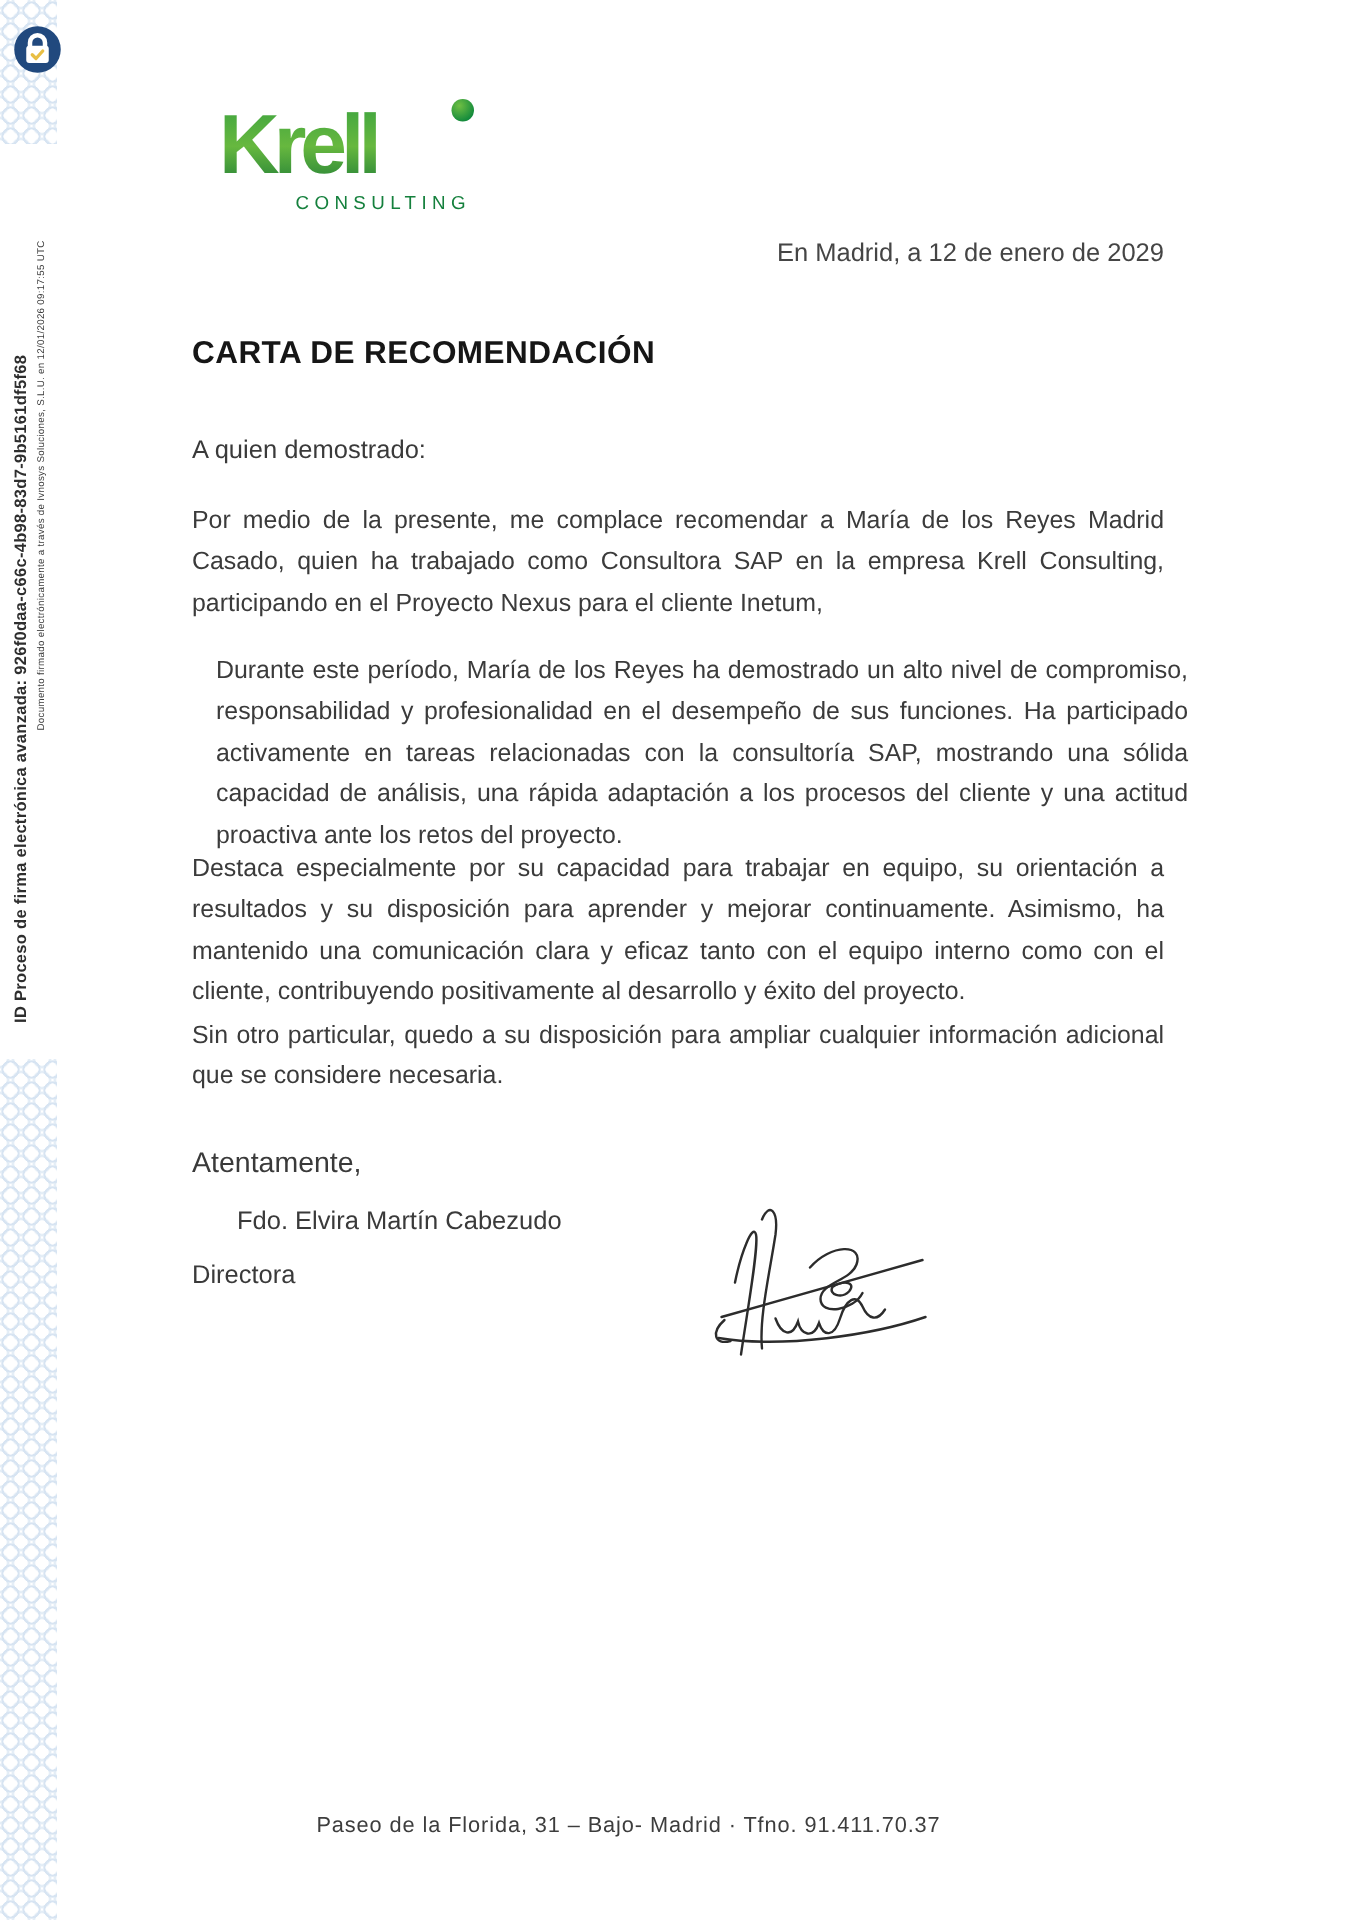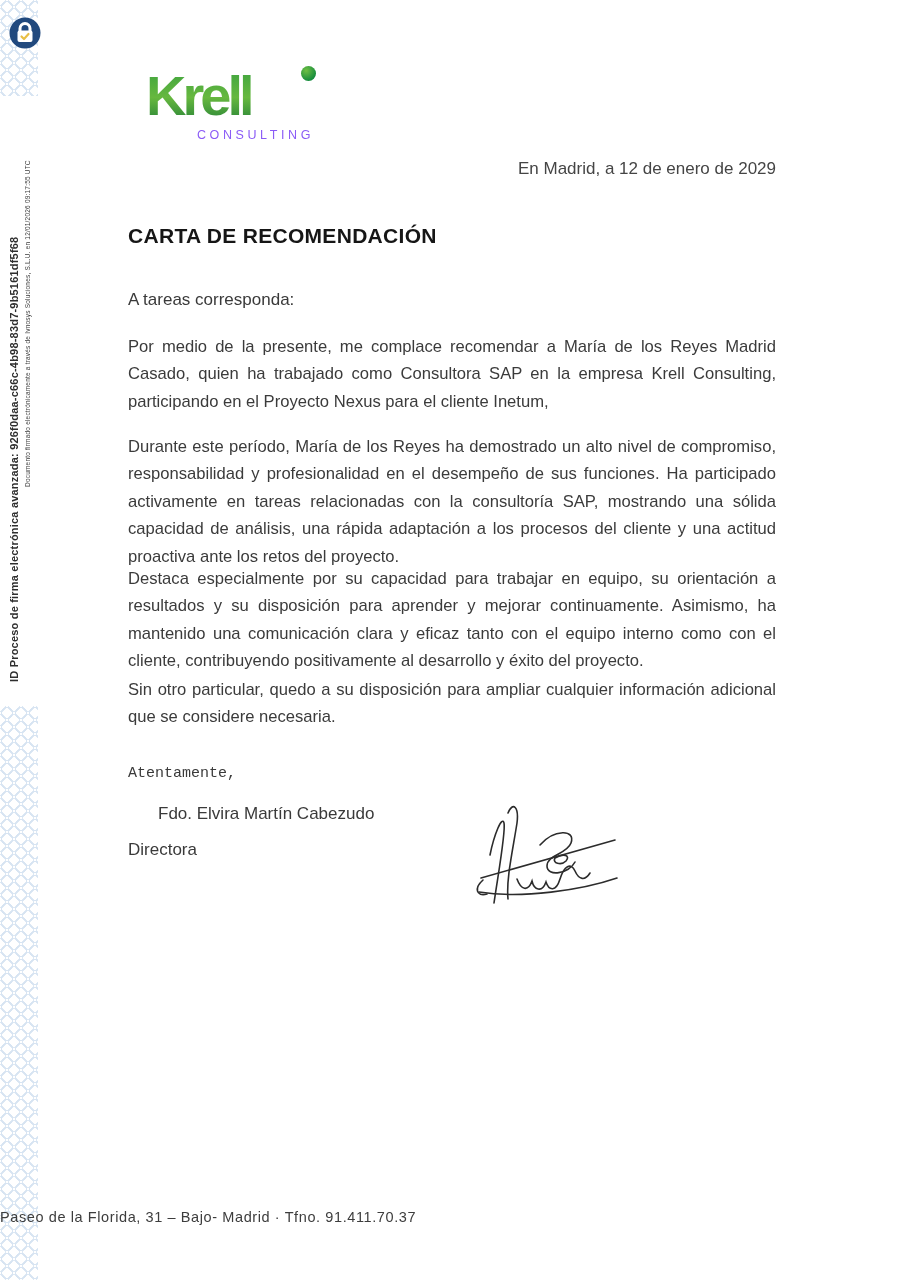--- a/index.html
+++ b/index.html
@@ -40,45 +40,45 @@
     font-size: 56px; font-weight: 700; letter-spacing: -4px; line-height: 76px;
     background: linear-gradient(180deg, #2f9c40 0%, #67b83f 52%, #0b6c34 100%);
     -webkit-background-clip: text; background-clip: text; color: transparent;
   }
   .logo-dot {
     position: absolute; right: 2px; top: 8px; width: 15px; height: 15px; border-radius: 50%;
     background: radial-gradient(circle at 35% 30%, #6fbf43, #128a3c 75%);
   }
   .logo-sub {
     display: block; text-align: right; padding-right: 4px; margin-top: -6px;
-    font-size: 12.5px; letter-spacing: 3.6px; color: #8b5cf6; font-weight: 400;
+    font-size: 12.5px; letter-spacing: 3.6px; color: #15803d; font-weight: 400;
   }
 
   
   .content { position: absolute; left: 128px; top: 0; width: 648px; }
   .abs { position: absolute; left: 0; width: 648px; }
 
   .date-line { top: 159px; text-align: right; font-size: 17px; color: #454545; }
   .letter-title { top: 224px; font-size: 21px; font-weight: 700; color: #161616; letter-spacing: 0.3px; }
   .salutation { top: 290px; font-size: 17px; }
 
   .para { font-size: 16.6px; line-height: 27.4px; text-align: justify; color: #3b3b3b; }
   .p1 { top: 333px; }
-  .p2 { top: 433px; }
+  .p2 { top: 433px; margin-left: 16px; }
   .p3 { top: 565px; }
   .p4 { top: 676px; }
 
-  .closing { top: 765px; font-size: 15px; font-family: Liberation Mono, monospace; }
+  .closing { top: 765px; font-size: 19px; }
   .signer  { top: 804px; font-size: 17px; margin-left: 30px; }
   .role    { top: 840px; font-size: 17px; }
 
   .signature-svg { position: absolute; left: 452px; top: 793px; }
 
   .footer-line {
-    position: absolute; left: 0; top: 1209px; width: 838px; text-align: left;
+    position: absolute; left: 0; top: 1209px; width: 838px; text-align: center;
     font-size: 14.5px; color: #3d3d3d; letter-spacing: 0.6px;
   }
 </style>
 </head>
 <body>
 
 <div class="guilloche top"></div>
 <div class="guilloche bottom"></div>
 
 <div class="lock-badge">
@@ -95,21 +95,21 @@
 
 <div class="logo">
   <span class="logo-word">Krell</span>
   <span class="logo-dot"></span>
   <span class="logo-sub">CONSULTING</span>
 </div>
 
 <div class="content">
   <div class="abs date-line">En Madrid, a 12 de enero de 2029</div>
   <div class="abs letter-title">CARTA DE RECOMENDACIÓN</div>
-  <div class="abs salutation">A tareas corresponda:</div>
+  <div class="abs salutation">A quien demostrado:</div>
 
   <p class="abs para p1">Por medio de la presente, me complace recomendar a María de los Reyes Madrid Casado, quien ha trabajado como Consultora SAP en la empresa Krell Consulting, participando en el Proyecto Nexus para el cliente Inetum,</p>
   <p class="abs para p2">Durante este período, María de los Reyes ha demostrado un alto nivel de compromiso, responsabilidad y profesionalidad en el desempeño de sus funciones. Ha participado activamente en tareas relacionadas con la consultoría SAP, mostrando una sólida capacidad de análisis, una rápida adaptación a los procesos del cliente y una actitud proactiva ante los retos del proyecto.</p>
   <p class="abs para p3">Destaca especialmente por su capacidad para trabajar en equipo, su orientación a resultados y su disposición para aprender y mejorar continuamente. Asimismo, ha mantenido una comunicación clara y eficaz tanto con el equipo interno como con el cliente, contribuyendo positivamente al desarrollo y éxito del proyecto.</p>
   <p class="abs para p4">Sin otro particular, quedo a su disposición para ampliar cualquier información adicional que se considere necesaria.</p>
 
   <div class="abs closing">Atentamente,</div>
   <div class="abs signer">Fdo. Elvira Martín Cabezudo</div>
   <div class="abs role">Directora</div>
 </div>

